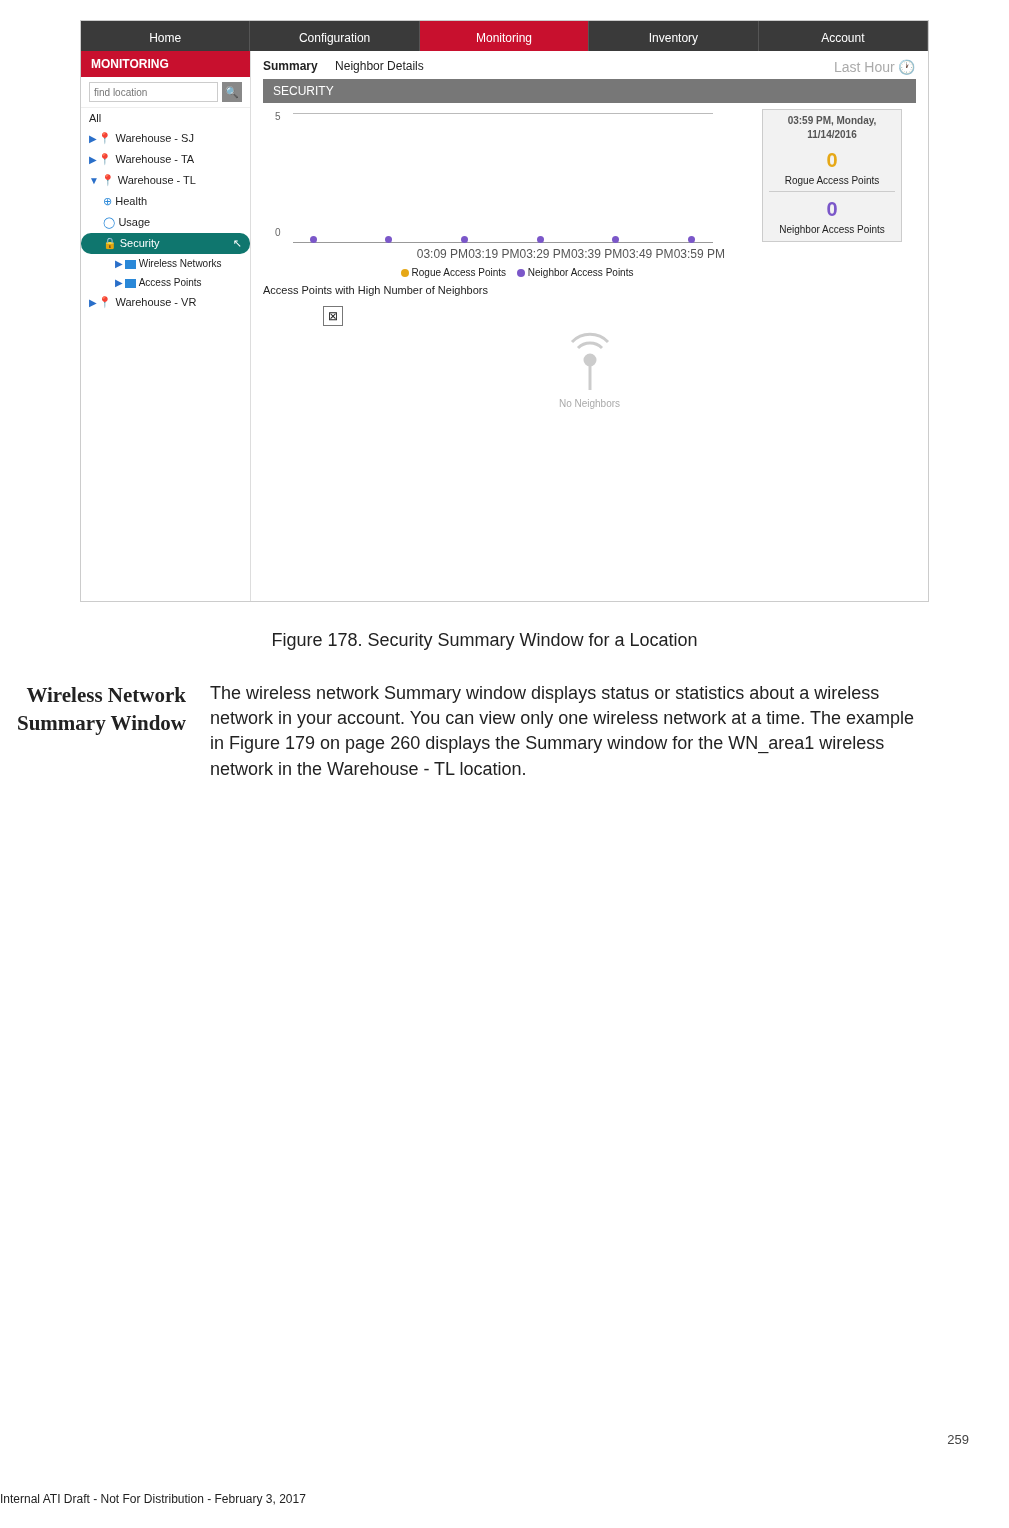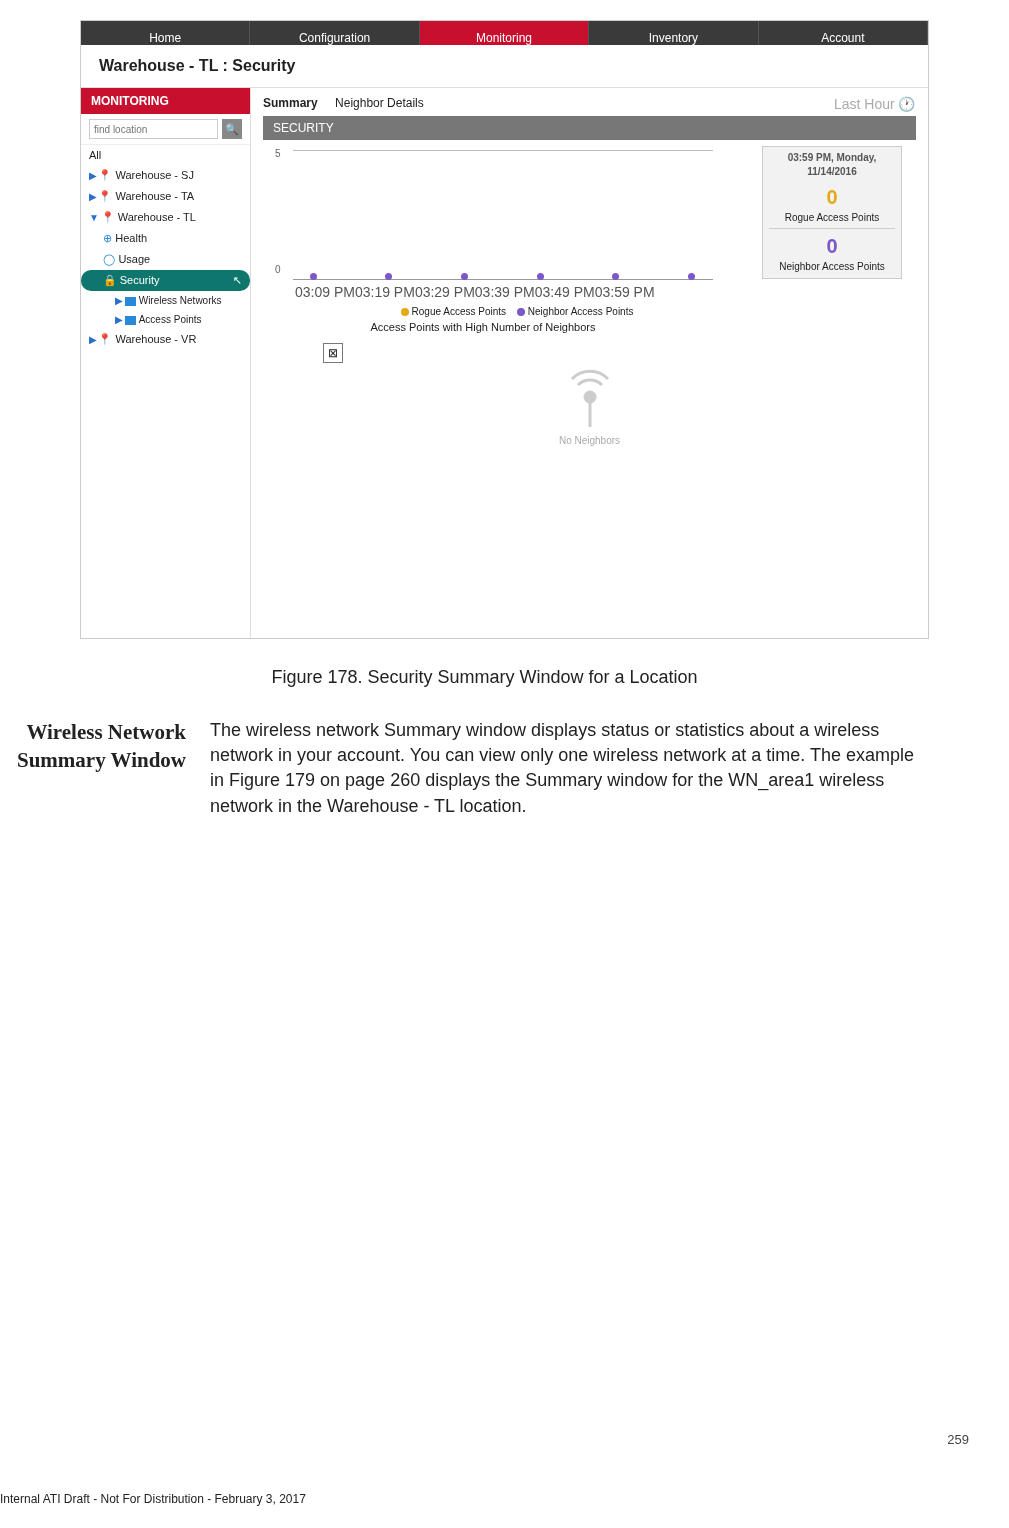--- a/index.html
+++ b/index.html
@@ -1,20 +1,20 @@
 <!DOCTYPE html>
 <html><head>
 <meta charset="utf-8">
 <style>
   * { box-sizing: border-box; margin: 0; padding: 0; }
   body { width: 1009px; height: 1528px; font-family: Arial, Helvetica, sans-serif; background: #fff; color: #222; position: relative; }
   .page { padding: 20px 40px 0 0; }
   .hdr-right { text-align: right; font-size: 14px; color: #444; margin-bottom: 40px; }
   .shot { margin: 0 40px 0 80px; border: 1px solid #ccc; background: #fff; }
-  .tabs { display: flex; height: 24px; font-size: 12px; }
+  .tabs { display: flex; height: 30px; font-size: 12px; }
   .tab { flex: 1; text-align: center; line-height: 34px; color: #fff; background: #3a3a3a; border-right: 1px solid #555; }
   .tab.active { background: #c8102e; }
   .crumb { padding: 12px 18px; font-weight: bold; font-size: 16px; border-bottom: 1px solid #ddd; }
   .body { display: flex; min-height: 550px; }
   .side { width: 170px; border-right: 1px solid #ddd; font-size: 11px; }
   .side-hdr { background: #c8102e; color: #fff; padding: 6px 10px; font-weight: bold; font-size: 12px; }
   .search { display: flex; padding: 5px 8px; gap: 4px; border-bottom: 1px solid #eee; }
   .search input { flex: 1; border: 1px solid #ccc; font-size: 10px; padding: 2px 4px; color: #aaa; min-width: 0; }
   .search-btn { width: 20px; height: 20px; background: #888; color: #fff; display: flex; align-items: center; justify-content: center; font-size: 11px; }
   .node { padding: 4px 8px; white-space: nowrap; overflow: hidden; }
@@ -31,32 +31,32 @@
   .subtab { margin-right: 14px; }
   .subtab.active { font-weight: bold; }
   .timesel { float: right; color: #aaa; font-size: 14px; }
   .chart-title { background: #777; color: #fff; padding: 5px 10px; font-size: 12px; }
   .chart-area { position: relative; height: 175px; padding: 10px 10px 0 30px; }
   .yaxis { position: absolute; left: 12px; top: 8px; font-size: 10px; color: #666; }
   .plot { position: relative; height: 130px; width: 420px; border-bottom: 1px solid #999; }
   .grid5 { position: absolute; top: 0; left: 0; right: 0; border-top: 1px solid #bbb; }
   .dots0 { position: absolute; top: 126px; left: 0; right: 0; height: 2px; }
   .dot { position: absolute; width: 7px; height: 7px; border-radius: 50%; background: #7b57c9; top: -3px; }
-  .xticks { display: flex; justify-content: flex-start; width: 420px; font-size: 14px; color: #555; margin-top: 4px; margin-left: 2px; }
+  .xticks { display: flex; justify-content: flex-end; width: 420px; font-size: 12px; color: #555; margin-top: 4px; margin-left: 12px; }
   .legend { text-align: center; font-size: 10px; margin-top: 6px; width: 440px; }
   .swatch { display: inline-block; width: 8px; height: 8px; border-radius: 50%; vertical-align: middle; margin: 0 3px 0 8px; }
   .sw-y { background: #e6a817; }
   .sw-p { background: #7b57c9; }
   .tip { position: absolute; right: 14px; top: 6px; width: 140px; background: #f2f2f2; border: 1px solid #ccc; text-align: center; padding: 4px 6px; font-size: 10px; line-height: 1.4; }
   .tip .ts { font-weight: bold; color: #555; margin-bottom: 4px; }
   .tip .num { font-size: 20px; font-weight: bold; }
   .tip hr { border: none; border-top: 1px solid #ccc; margin: 3px 0; }
   .num.or { color: #e6a817; }
   .num.pu { color: #7b57c9; }
-  .subhead { text-align: center; font-size: 11px; margin: 6px 0 10px; width: 440px; }
+  .subhead { font-size: 11px; margin: 6px 0 10px; width: 440px; }
   .noneigh { text-align: center; color: #aaa; font-size: 10px; margin-top: 6px; }
   .antenna { margin: 0 auto 4px; width: 60px; height: 60px; }
   .thumb { width: 20px; height: 20px; border: 1px solid #777; display: inline-block; margin-left: 60px; font-size: 12px; line-height: 18px; text-align: center; }
   .caption { text-align: center; margin: 28px 0 30px; font-size: 18px; font-family: Arial, sans-serif; }
   .section { display: flex; padding: 0 40px 0 0; gap: 24px; }
   .sec-title { width: 186px; text-align: right; font-family: Georgia, 'Times New Roman', serif; font-size: 21px; font-weight: bold; line-height: 1.35; }
   .sec-body { flex: 1; font-size: 18px; line-height: 1.4; max-width: 760px; }
   .page-num { position: absolute; bottom: 81px; right: 40px; font-size: 13px; color: #444; }
   .footer { position: absolute; bottom: 22px; left: 0; right: 0; text-align: left; font-size: 12px; }
 </style>
@@ -66,21 +66,20 @@
 <div class="page">
 
   <div class="shot">
     <div class="tabs">
       <div class="tab">Home</div>
       <div class="tab">Configuration</div>
       <div class="tab active">Monitoring</div>
       <div class="tab">Inventory</div>
       <div class="tab">Account</div>
     </div>
-    <div class="crumb">Warehouse - TL : Security</div>
     <div class="body">
       <div class="side">
         <div class="side-hdr">MONITORING</div>
         <div class="search">
           <input placeholder="find location" style="">
           <div class="search-btn">🔍</div>
         </div>
         <div class="node l1">All</div>
         <div class="node l1"><span class="caret">▶</span><span class="pin">📍</span> <span>Warehouse - SJ</span></div>
         <div class="node l1"><span class="caret">▶</span><span class="pin">📍</span> <span>Warehouse - TA</span></div>

